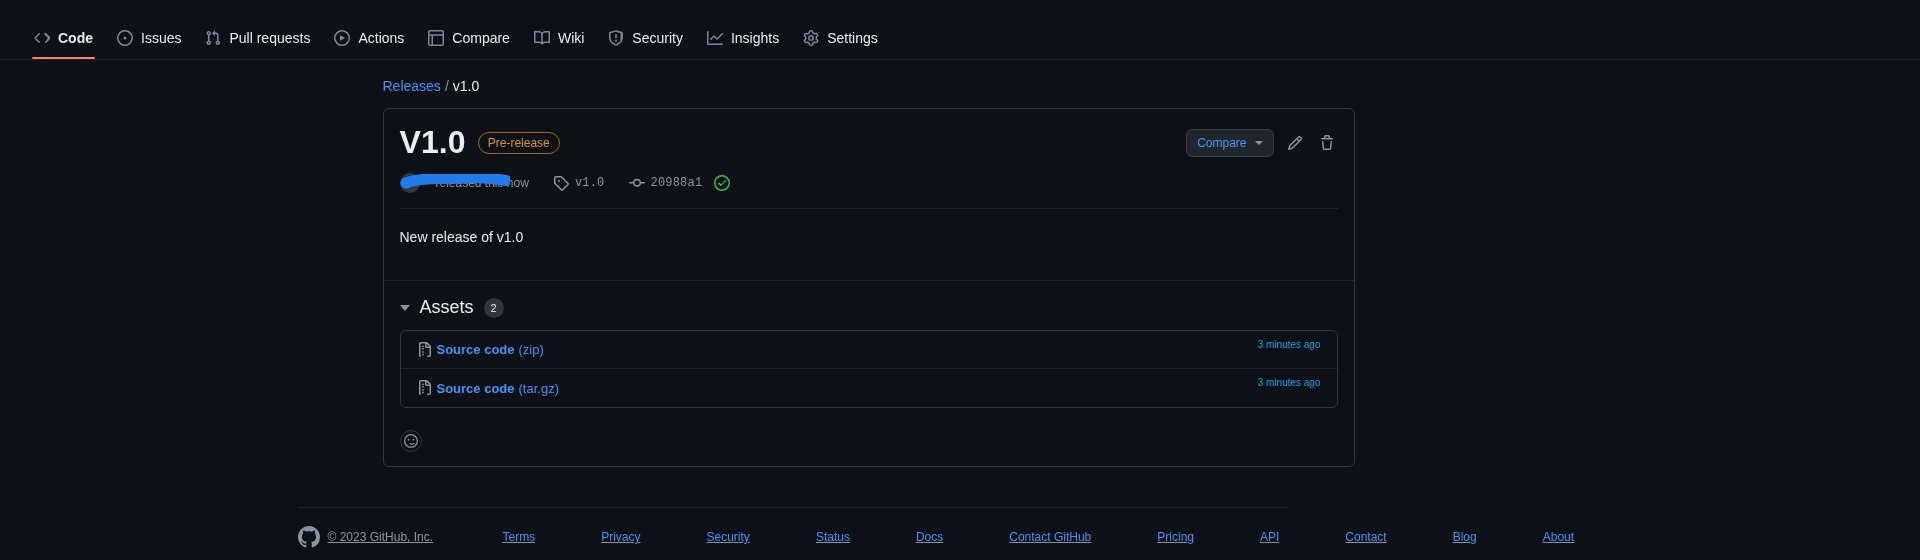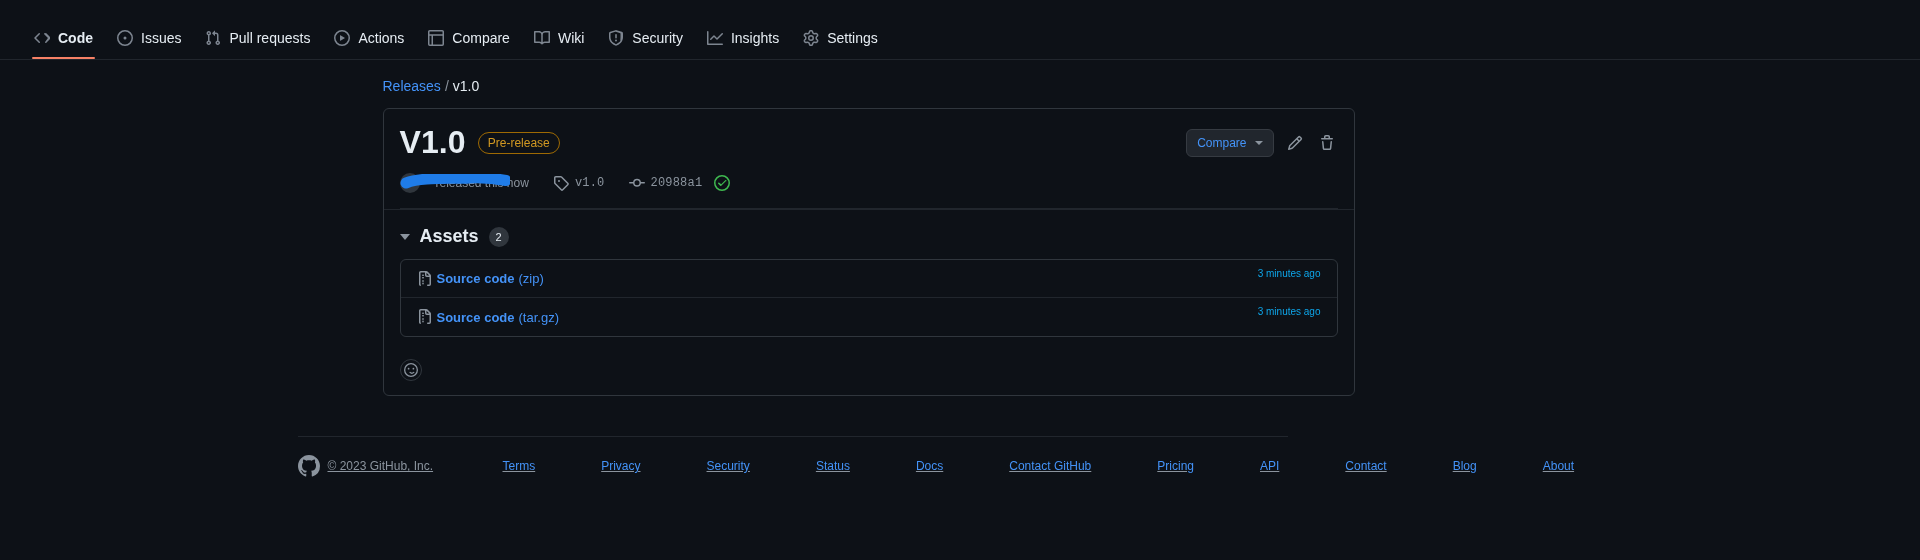--- a/index.html
+++ b/index.html
@@ -193,21 +193,21 @@
     margin-bottom: 12px;
     cursor: pointer;
   }
   .tri {
     width: 0; height: 0;
     border-left: 5px solid transparent;
     border-right: 5px solid transparent;
     border-top: 6px solid #8b949e;
     display: inline-block;
   }
-  .assets-title { font-size: 18px; font-weight: 700; color: #e6edf3; }
+  .assets-title { font-size: 18px; font-weight: 400; color: #e6edf3; }
   .assets-count {
     display: inline-flex; align-items: center; justify-content: center;
     min-width: 20px; height: 20px;
     padding: 0 6px;
     background: #30363d;
     color: #e6edf3;
     border-radius: 2em;
     font-size: 11px;
     font-weight: 500;
   }
@@ -432,20 +432,21 @@
               <svg viewBox="0 0 16 16">
                   <path d="M8 0a8 8 0 1 1 0 16A8 8 0 0 1 8 0ZM1.5 8a6.5 6.5 0 1 0 13 0 6.5 6.5 0 0 0-13 0Zm10.28-1.72-4.5 4.5a.75.75 0 0 1-1.06 0l-2-2a.751.751 0 0 1 .018-1.042.751.751 0 0 1 1.042-.018L7.25 9.19l3.97-3.97a.751.751 0 0 1 1.042.018.751.751 0 0 1 .018 1.042Z"></path>
                 </svg>
             </span>
           </span>
         </div>
 
         <hr class="head-divider">
       </div>
 
+      <div class="release-body">New release of v1.0</div>
 
       <div class="assets-section">
         <div class="assets-header">
           <span class="tri"></span>
           <span class="assets-title">Assets</span>
           <span class="assets-count">2</span>
         </div>
 
         <div class="assets-box">
 

